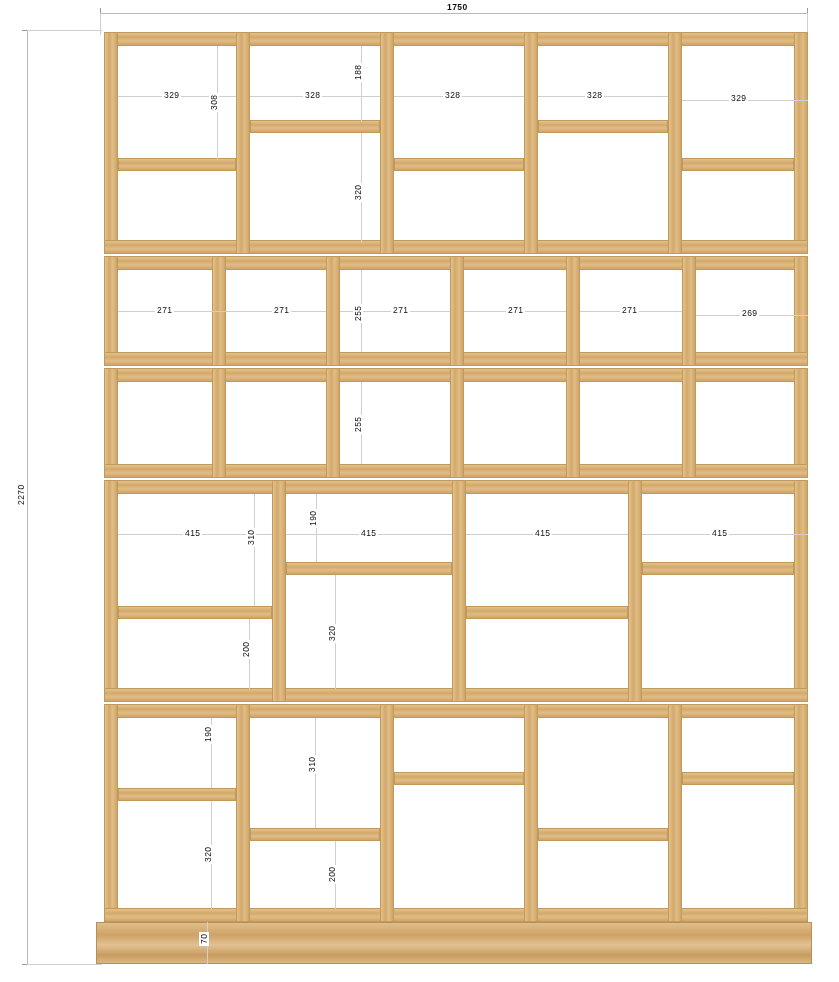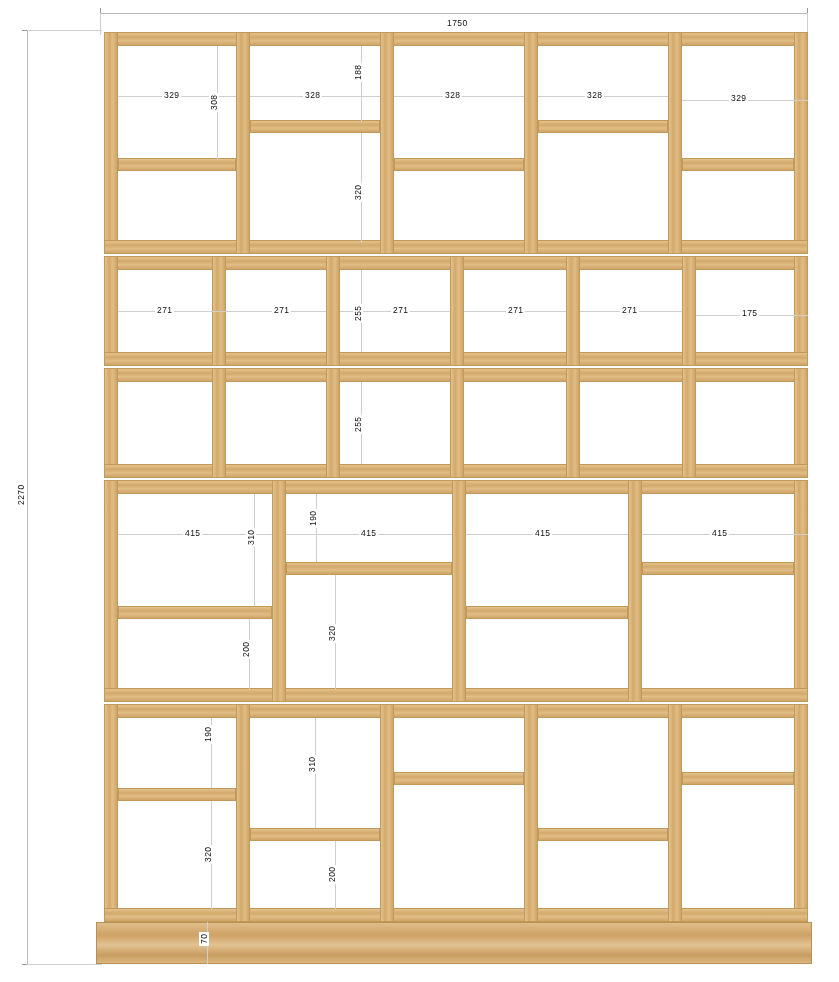--- a/index.html
+++ b/index.html
@@ -130,39 +130,39 @@
   <div class="thin" style="left:316px;top:494px;width:1px;height:68px;"></div>
   <div class="thin" style="left:335px;top:575px;width:1px;height:114px;"></div>
   <div class="thin" style="left:249px;top:619px;width:1px;height:70px;"></div>
 
   <div class="thin" style="left:211px;top:718px;width:1px;height:70px;"></div>
   <div class="thin" style="left:315px;top:718px;width:1px;height:110px;"></div>
   <div class="thin" style="left:211px;top:801px;width:1px;height:108px;"></div>
   <div class="thin" style="left:335px;top:841px;width:1px;height:68px;"></div>
   <div class="thin" style="left:207px;top:922px;width:1px;height:42px;"></div>
 
-  <div class="dimtxt box" style="left:445px;top:18px;">1750</div>
+  <div class="dimtxt box" style="left:445px;top:2px;font-weight:bold;">1750</div>
   <div class="dimtxt v" style="left:16px;top:505px;">2270</div>
 
   <div class="dimtxt box" style="left:162px;top:90px;">329</div>
   <div class="dimtxt v box" style="left:209px;top:112px;">308</div>
   <div class="dimtxt box" style="left:303px;top:90px;">328</div>
   <div class="dimtxt v box" style="left:353px;top:82px;">188</div>
   <div class="dimtxt box" style="left:443px;top:90px;">328</div>
   <div class="dimtxt box" style="left:585px;top:90px;">328</div>
   <div class="dimtxt box" style="left:729px;top:93px;">329</div>
   <div class="dimtxt v box" style="left:353px;top:202px;">320</div>
 
   <div class="dimtxt box" style="left:155px;top:305px;">271</div>
   <div class="dimtxt box" style="left:272px;top:305px;">271</div>
   <div class="dimtxt v box" style="left:353px;top:323px;">255</div>
   <div class="dimtxt box" style="left:391px;top:305px;">271</div>
   <div class="dimtxt box" style="left:506px;top:305px;">271</div>
   <div class="dimtxt box" style="left:620px;top:305px;">271</div>
-  <div class="dimtxt box" style="left:740px;top:308px;">175</div>
+  <div class="dimtxt box" style="left:740px;top:308px;">269</div>
 
   <div class="dimtxt v box" style="left:353px;top:434px;">255</div>
 
   <div class="dimtxt box" style="left:183px;top:528px;">415</div>
   <div class="dimtxt v box" style="left:246px;top:547px;">310</div>
   <div class="dimtxt v box" style="left:308px;top:528px;">190</div>
   <div class="dimtxt box" style="left:359px;top:528px;">415</div>
   <div class="dimtxt box" style="left:533px;top:528px;">415</div>
   <div class="dimtxt box" style="left:710px;top:528px;">415</div>
   <div class="dimtxt v box" style="left:327px;top:643px;">320</div>

